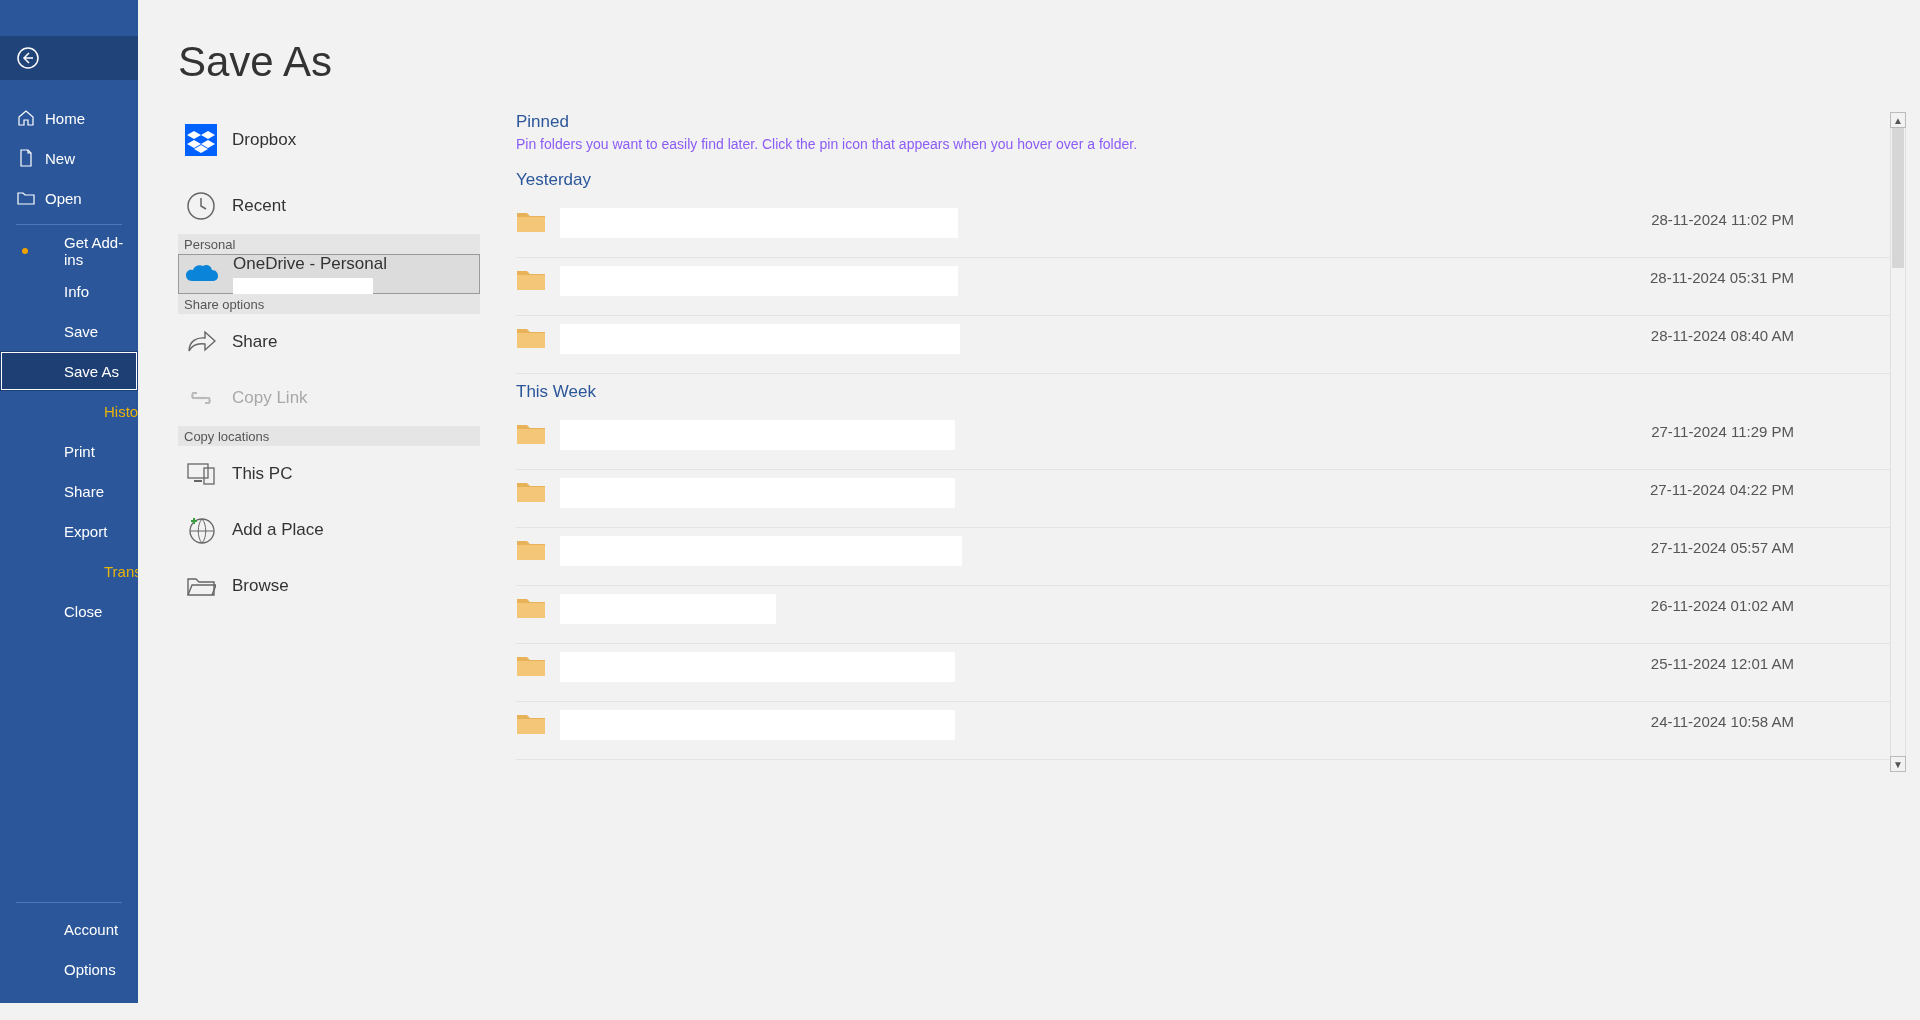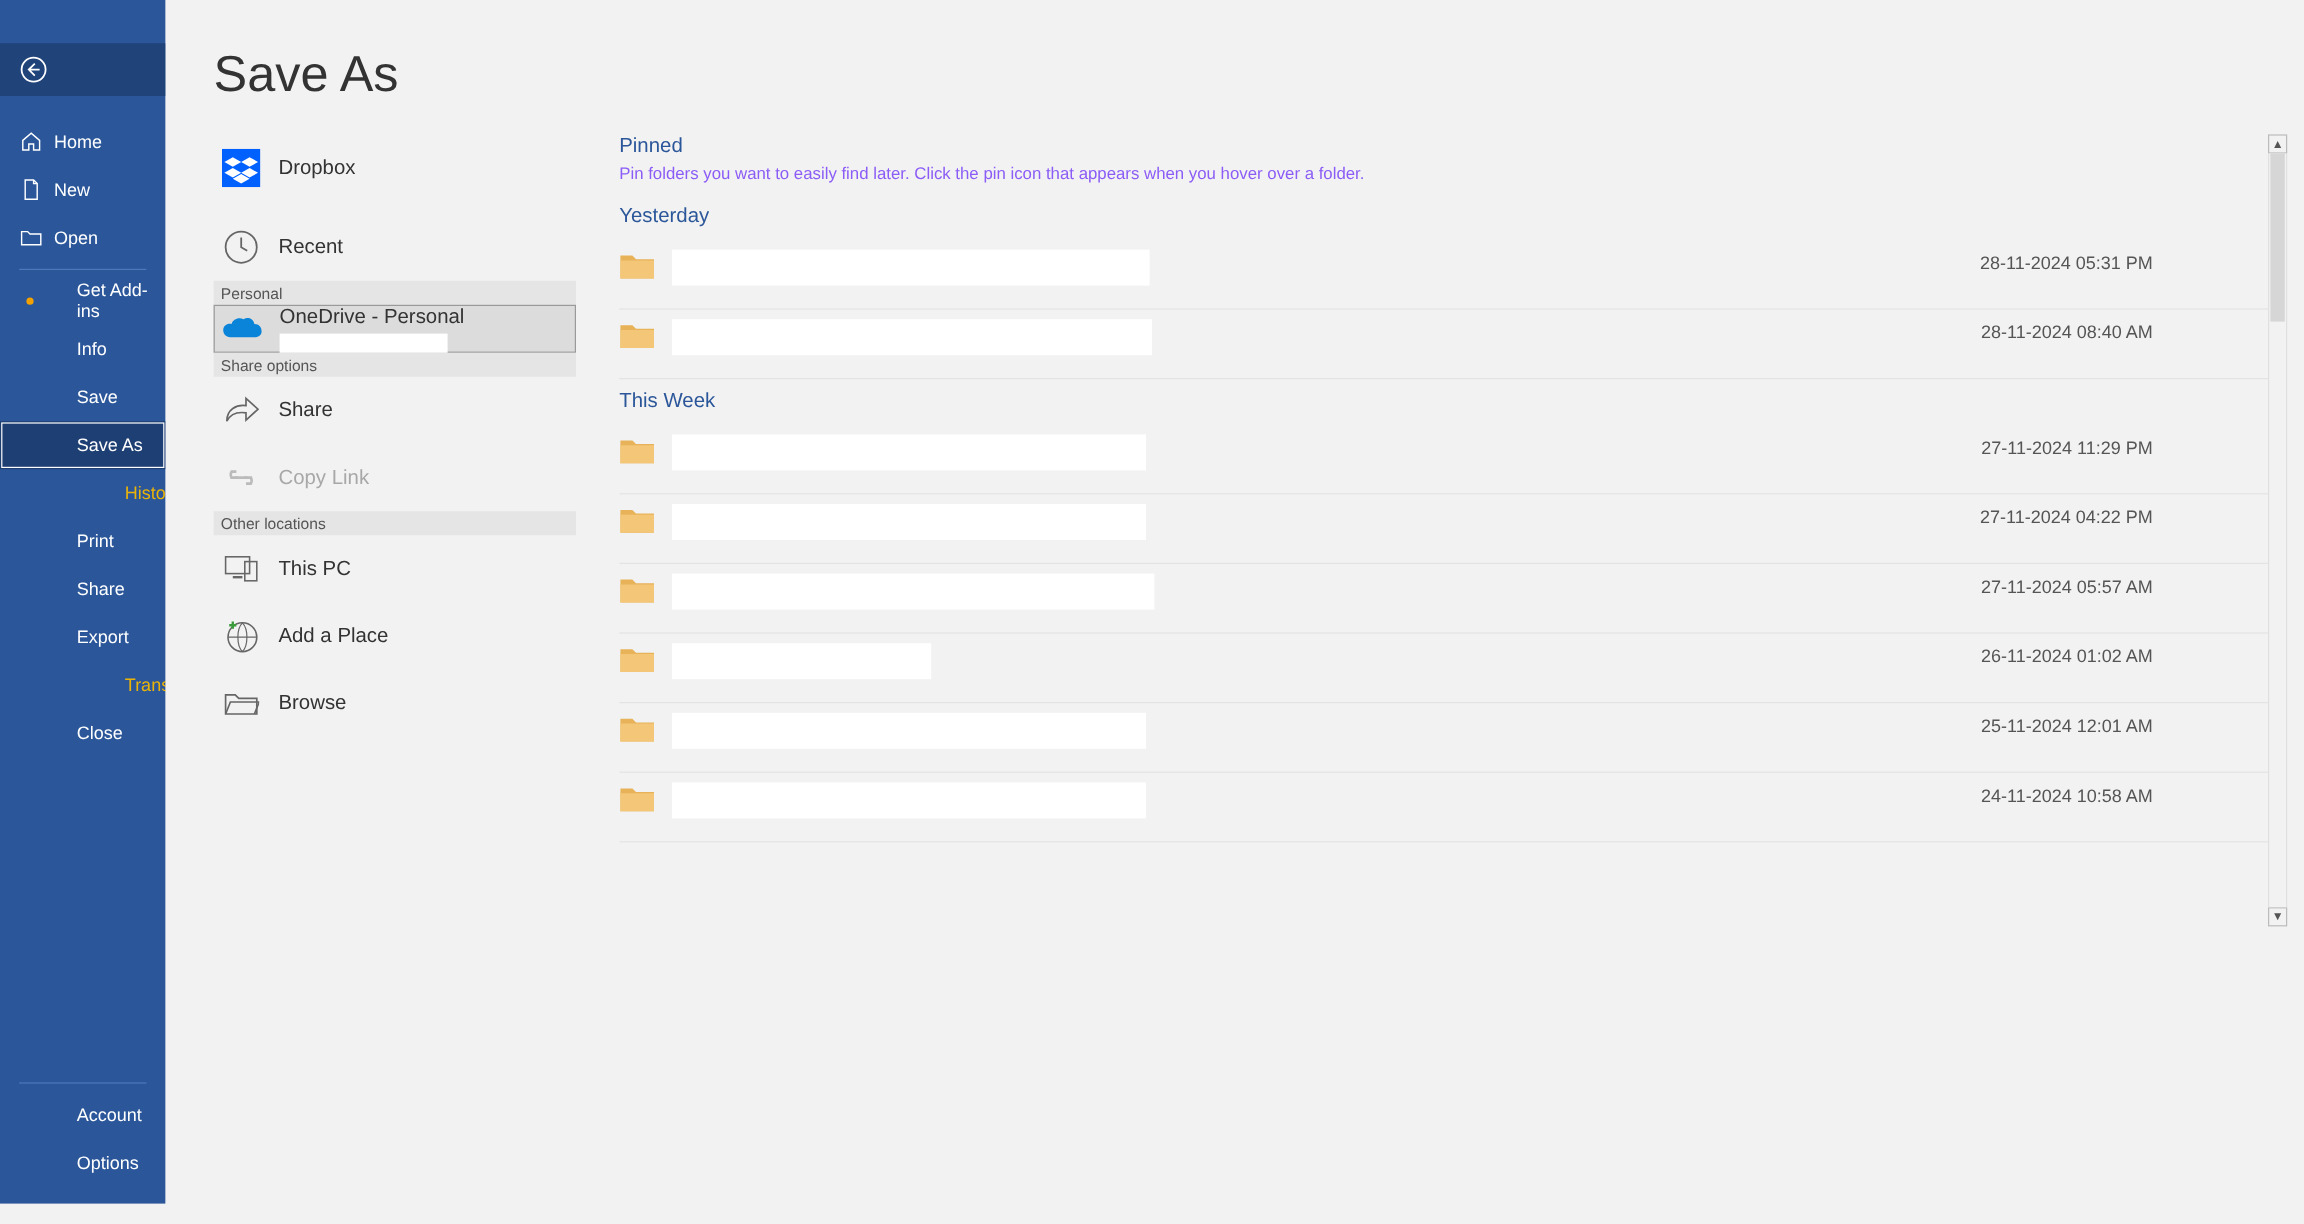--- a/index.html
+++ b/index.html
@@ -323,21 +323,21 @@
             <g stroke="#bbb" stroke-width="2.2" fill="none">
               <path d="M12 9H7a5 5 0 010-0.001A5 5 0 017 4h4"></path>
               <path d="M18 9h5a5 5 0 010 0.001A5 5 0 0123 14h-4"></path>
               <path d="M10 9h10"></path>
             </g>
           </svg>
       </span>
       <span>Copy Link</span>
     </div>
 
-    <div class="loc-header">Other locations</div>
+    <div class="loc-header">Copy locations</div>
 
     <div class="loc-item">
       <span class="loc-icon">
         <svg width="30" height="28" viewBox="0 0 30 28">
             <rect x="2" y="4" width="20" height="14" stroke="#666" stroke-width="1.3" fill="none"></rect>
             <rect x="8" y="20" width="8" height="2" fill="#666"></rect>
             <rect x="18" y="8" width="10" height="16" stroke="#666" stroke-width="1.3" fill="none"></rect>
           </svg>
       </span>
       <span>This PC</span>
@@ -374,20 +374,30 @@
       <div class="hint">Pin folders you want to easily find later. Click the pin icon that appears when you hover over a folder.</div>
       <div class="section-title" style="margin-top: 0; margin-bottom: 10px;">Yesterday</div>
       <div class="folder-row">
         <span class="folder-icon">
           <svg width="30" height="24" viewBox="0 0 30 24">
             <path d="M1 3h10l3 3h15v16H1z" fill="#e8b258"></path>
             <path d="M1 7h28v15H1z" fill="#f3c678"></path>
           </svg>
         </span>
         <div class="fname-mask" style="width: 398px;"></div>
+        <div class="ftime">28-11-2024 11:02 PM</div>
+      </div>
+      <div class="folder-row">
+        <span class="folder-icon">
+          <svg width="30" height="24" viewBox="0 0 30 24">
+            <path d="M1 3h10l3 3h15v16H1z" fill="#e8b258"></path>
+            <path d="M1 7h28v15H1z" fill="#f3c678"></path>
+          </svg>
+        </span>
+        <div class="fname-mask" style="width: 398px;"></div>
         <div class="ftime">28-11-2024 05:31 PM</div>
       </div>
       <div class="folder-row">
         <span class="folder-icon">
           <svg width="30" height="24" viewBox="0 0 30 24">
             <path d="M1 3h10l3 3h15v16H1z" fill="#e8b258"></path>
             <path d="M1 7h28v15H1z" fill="#f3c678"></path>
           </svg>
         </span>
         <div class="fname-mask" style="width: 400px;"></div>

